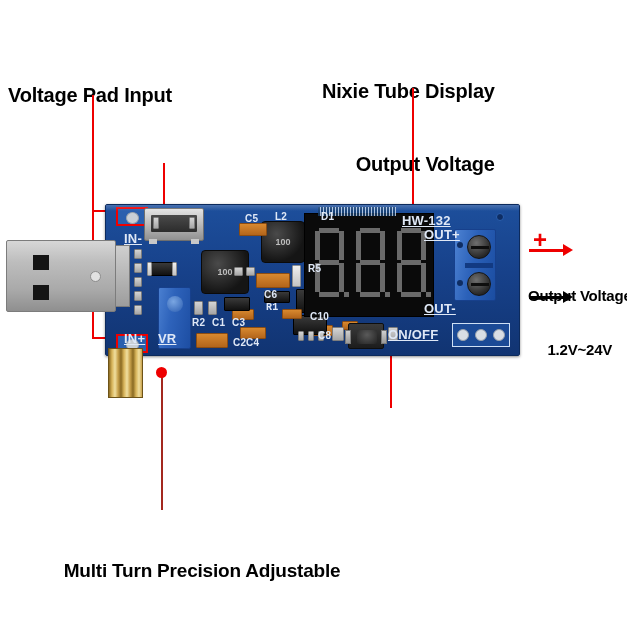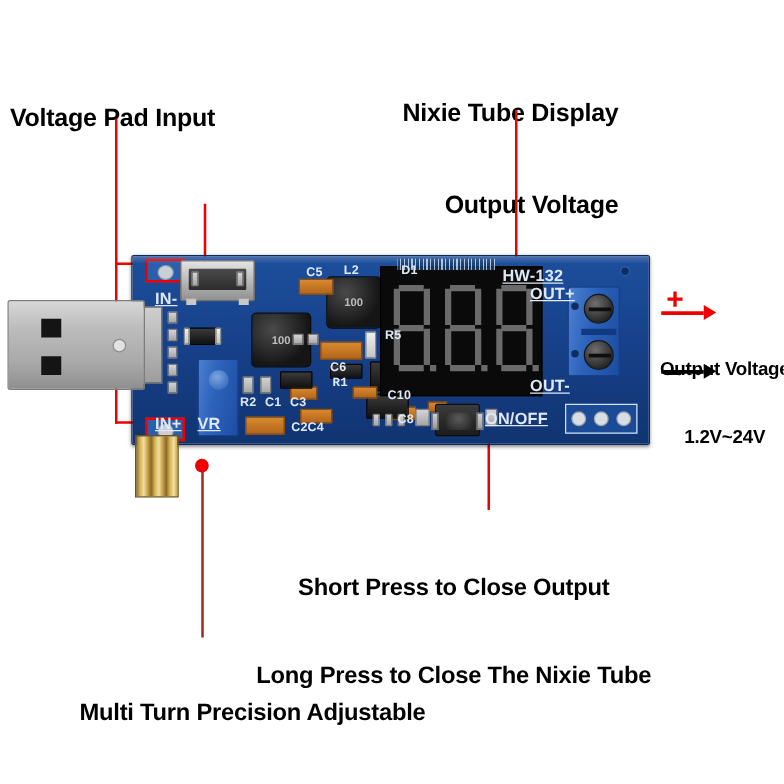--- a/index.html
+++ b/index.html
@@ -216,24 +216,20 @@
   <div class="anno" id="anno-bonding">
     <span class="ln ln1">Voltage Pad Input</span>
   </div>
 
   <div class="anno" id="anno-nixie">
     <span class="ln ln1">Nixie Tube Display</span>
     <span class="ln ln2">Output Voltage</span>
   </div>
 
 
-  <div class="anno" id="anno-press">
-    <span class="ln">Short Press to Close Output</span>
-    <span class="ln">Long Press to Close The Nixie Tube</span>
-  </div>
 
   <div class="anno" id="anno-pot">
     <span class="ln">Multi Turn Precision Adjustable</span>
     
     
   </div>
 
   <div class="anno" id="anno-out">
     <span class="ln ln1">Output Voltage</span>
     <span class="ln ln2">1.2V~24V</span>

